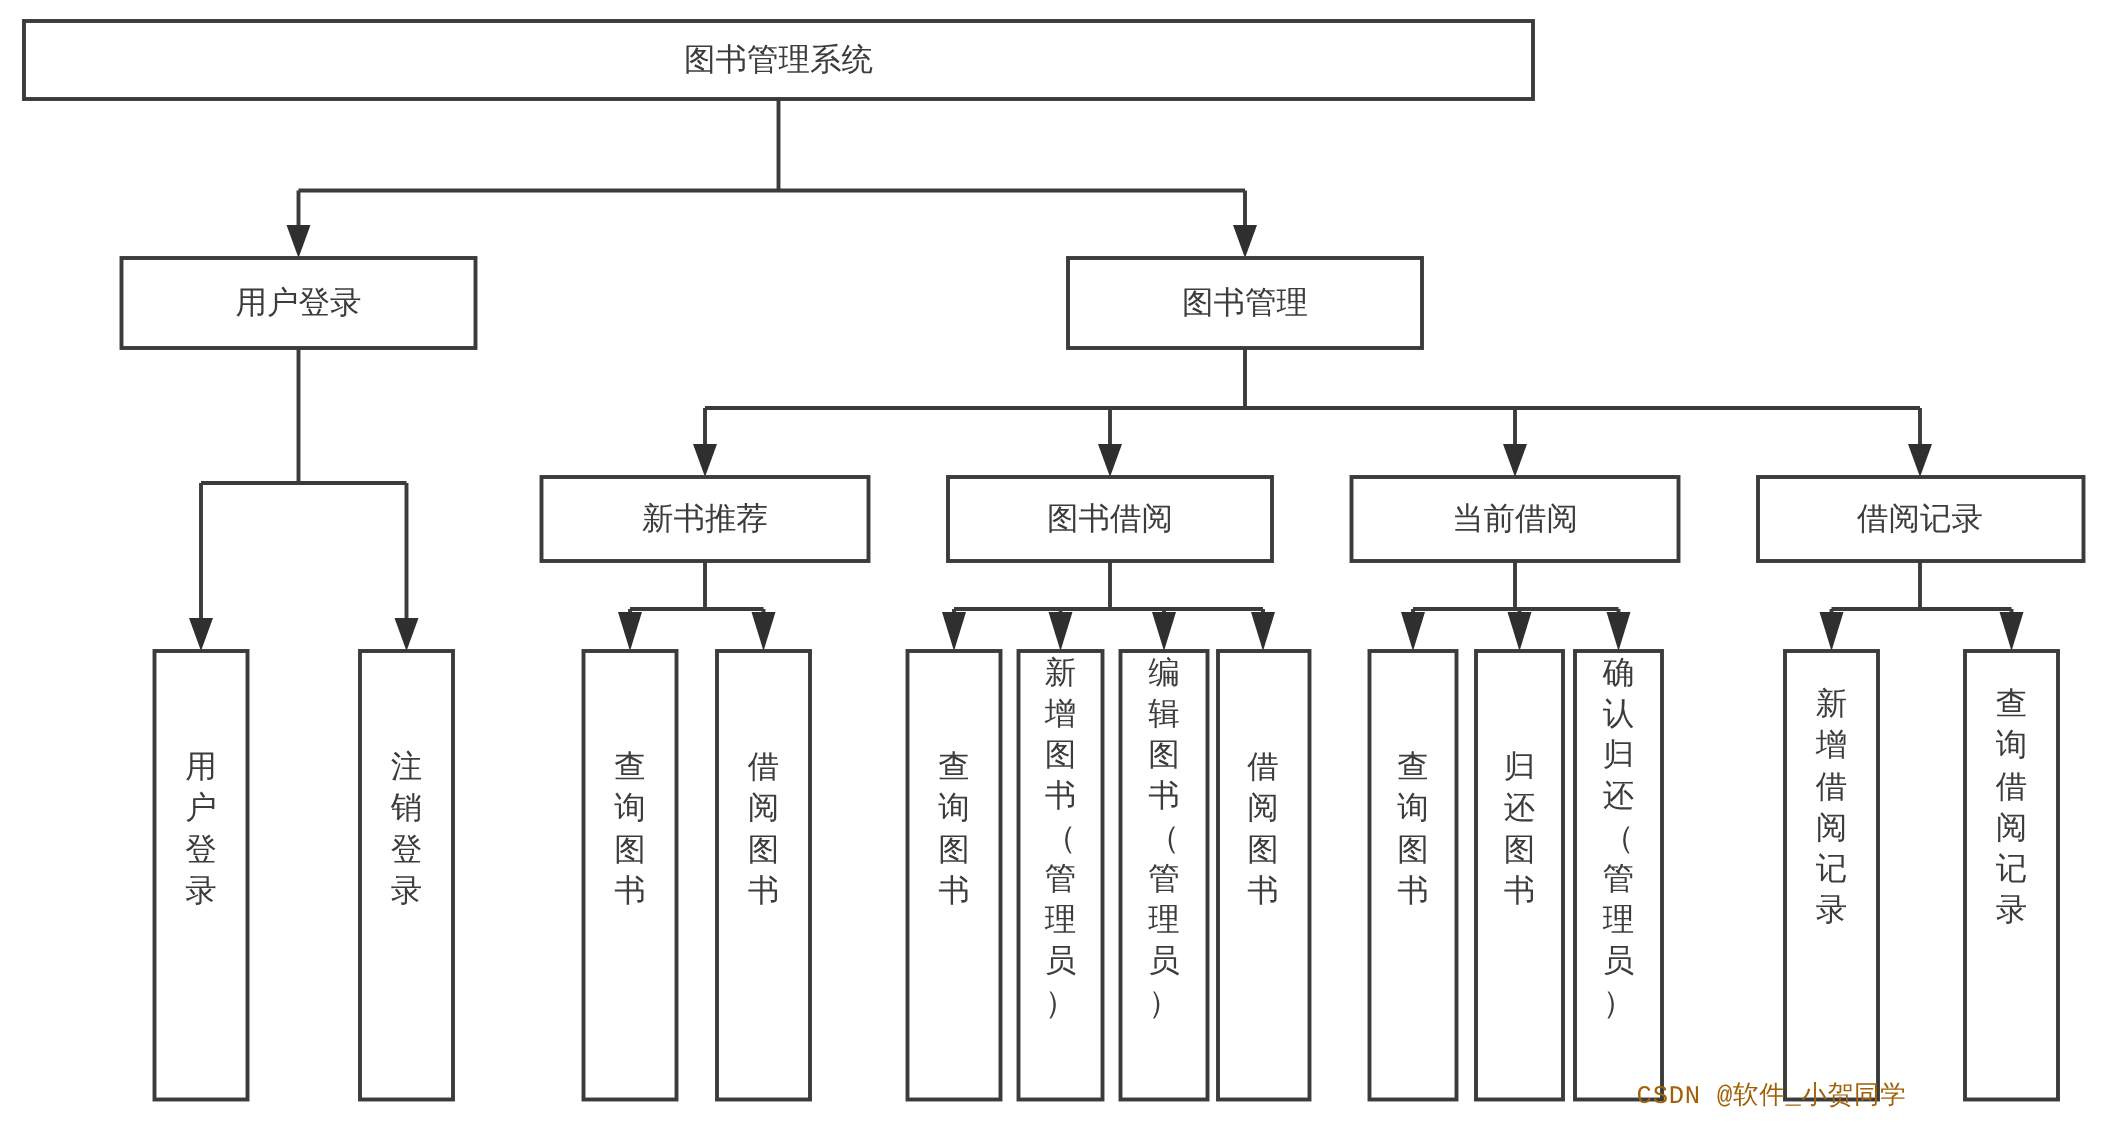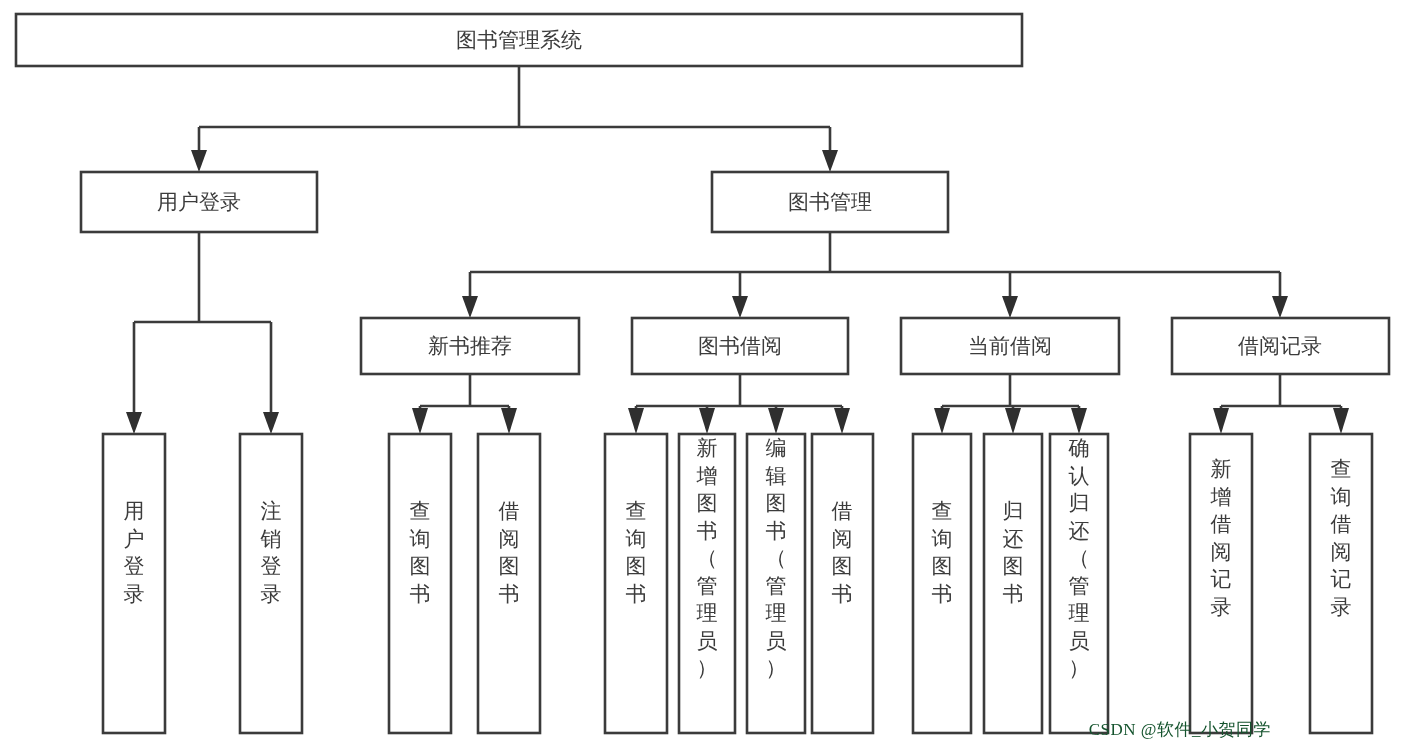--- a/index.html
+++ b/index.html
@@ -52,23 +52,23 @@
   .node-label-v {
     font-family: "Liberation Sans", "DejaVu Sans", sans-serif;
     font-size: 21px;
     fill: #3c3c3c;
     text-anchor: middle;
   }
   .watermark {
     position: absolute;
     right: 8px;
     bottom: 6px;
-    font-family: Liberation Serif, serif;
+    font-family: Liberation Mono, monospace;
     font-size: 17px;
-    color: #14532d;
+    color: #a16207;
     white-space: nowrap;
     letter-spacing: 0.5px;
     text-align: right;
   }
 </style>
 </head>
 <body>
 
 <div id="diagram-root">
 

